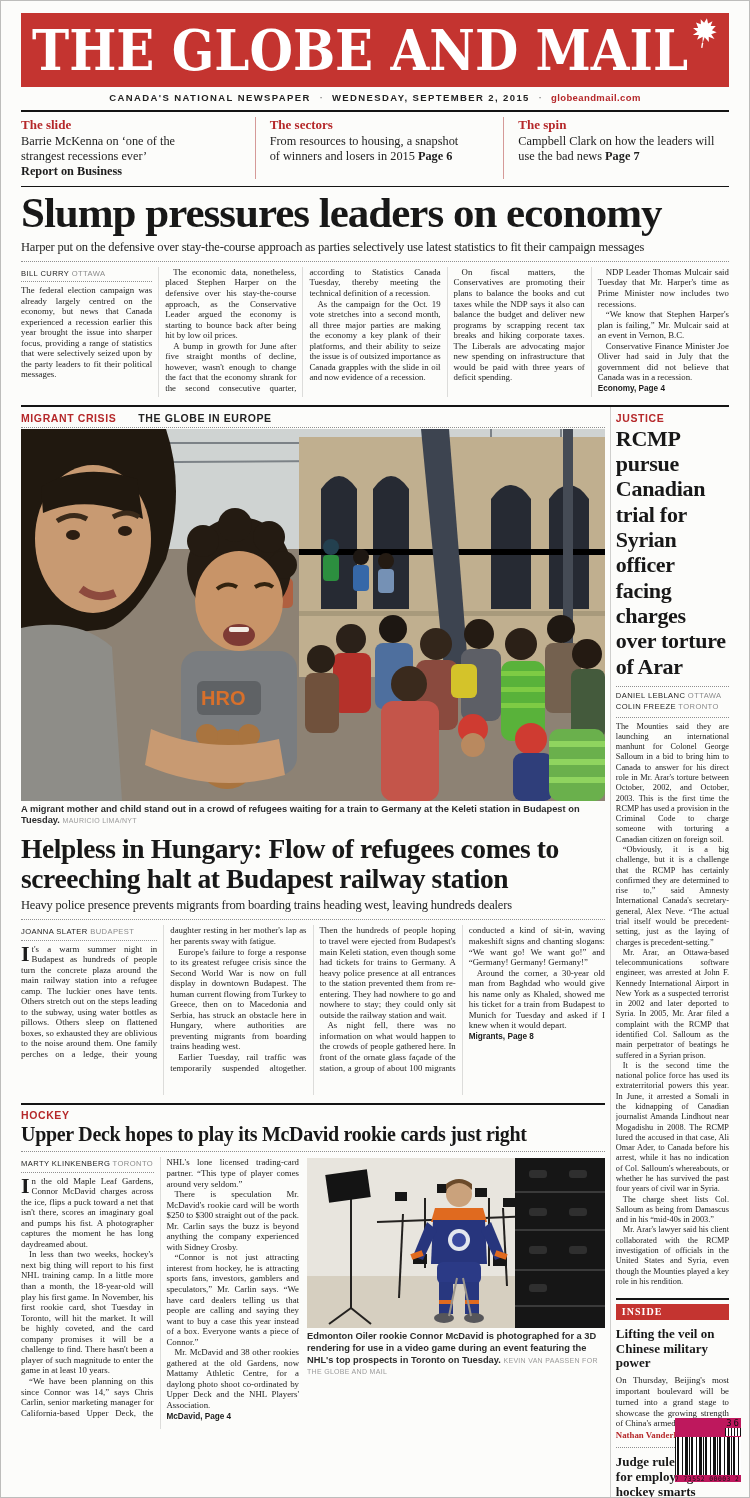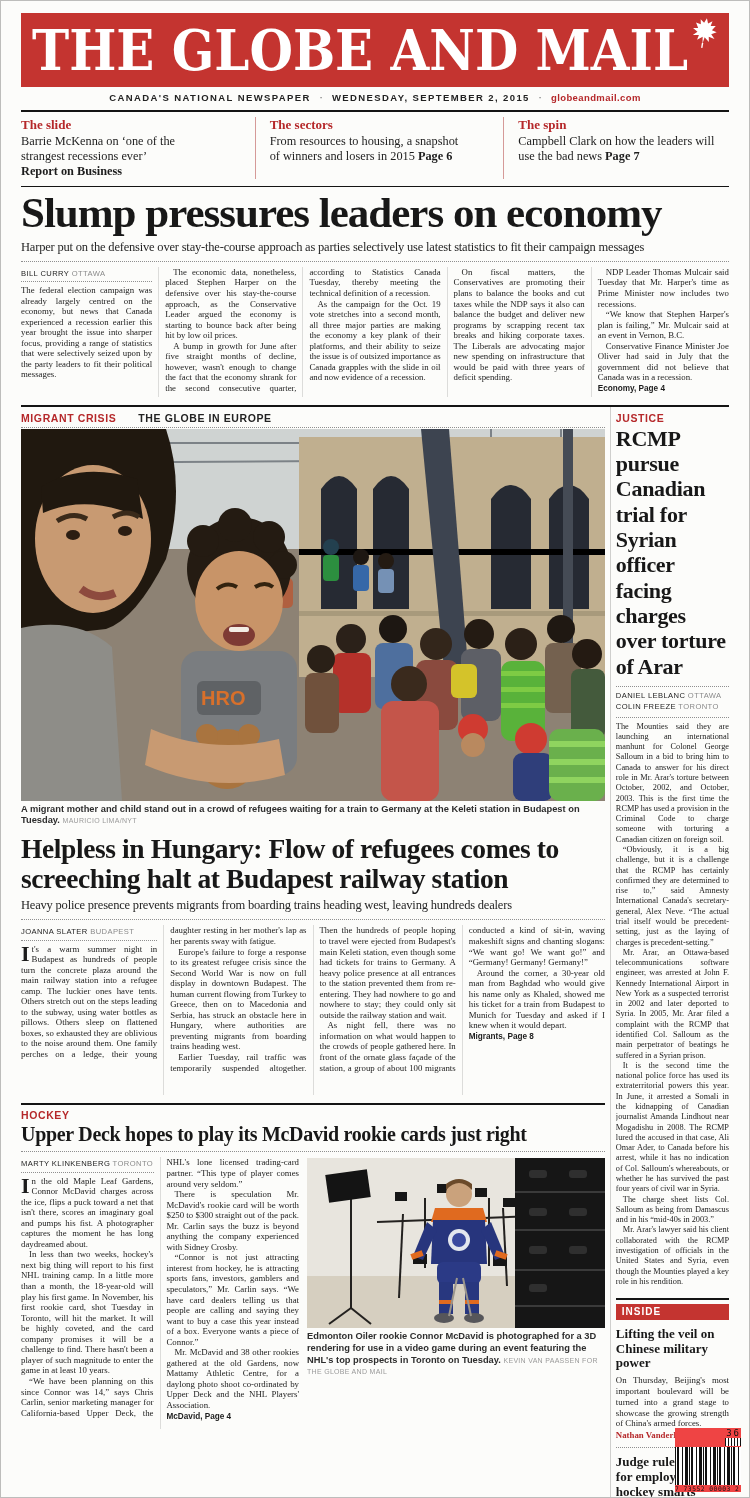--- a/index.html
+++ b/index.html
@@ -66,29 +66,29 @@
   
   .rail { display:flex; flex-direction:column; }
   .rail-kicker { padding:5px 0 2px; font-family:"Liberation Sans", sans-serif; font-weight:bold; font-size:10.5px; letter-spacing:0.6px; color:#b5282a; }
   .rail-headline { font-size:22px; font-weight:bold; line-height:1.15; letter-spacing:-0.3px; color:#181818; }
   .rail-bylines { margin-top:7px; padding:3px 0 4px; border-top:1px dotted #8f8f8f; border-bottom:1px dotted #8f8f8f;
     font-family:"Liberation Sans", sans-serif; font-size:7.6px; letter-spacing:0.4px; line-height:1.5; }
   .justice-body { margin-top:4px; font-size:8.3px; line-height:1.24; text-align:justify; height:570px; overflow:hidden; }
   .justice-body .para + .para { text-indent:7px; }
   
   .inside-rule { border-top:2px solid #141414; margin-top:6px; }
-  .inside-banner { margin-top:4px; background:#c43430; color:#fff; font-family:Liberation Sans, sans-serif; font-weight:bold;
+  .inside-banner { margin-top:4px; background:#c43430; color:#fff; font-family:Liberation Serif, serif; font-weight:bold;
     font-size:10px; letter-spacing:1px; padding:2px 6px 3px; }
   .inside-item { margin-top:7px; }
   .inside-item + .inside-item { border-top:1px dotted #8f8f8f; padding-top:7px; }
   .inside-headline { font-size:13px; font-weight:bold; line-height:1.15; color:#181818; }
   .inside-body { margin-top:4px; font-size:8.8px; line-height:1.22; text-align:justify; }
   .inside-ref { margin-top:1px; font-weight:bold; font-size:8.8px; color:#b5282a; }
   
-  .barcode-wrap { position:absolute; right:8px; bottom:5px; width:66px; text-align:right; background:#ef4444;margin-top:12px; }
+  .barcode-wrap { position:absolute; right:8px; bottom:15px; width:66px; text-align:right; background:#be185d;margin-top:12px; }
   .issue-no { font-family:"DejaVu Sans Mono", monospace; font-size:9px; letter-spacing:2px; color:#111; }
   .issue-bars { margin:0 0 1px auto; width:16px; height:8px;
     background:repeating-linear-gradient(90deg,#111 0 1px,#fff 1px 3px,#111 3px 4px,#fff 4px 6px); }
   .barcode { width:66px; height:38px;
     background:repeating-linear-gradient(90deg,#111 0 1px,#fff 1px 2px,#111 2px 4px,#fff 4px 7px,#111 7px 8px,#fff 8px 10px,#111 10px 13px,#fff 13px 14px); }
   .barcode-digits { font-family:"DejaVu Sans Mono", monospace; font-size:6.3px; letter-spacing:0.5px; color:#111; text-align:left; }
 </style>
 </head>
 <body>
 

